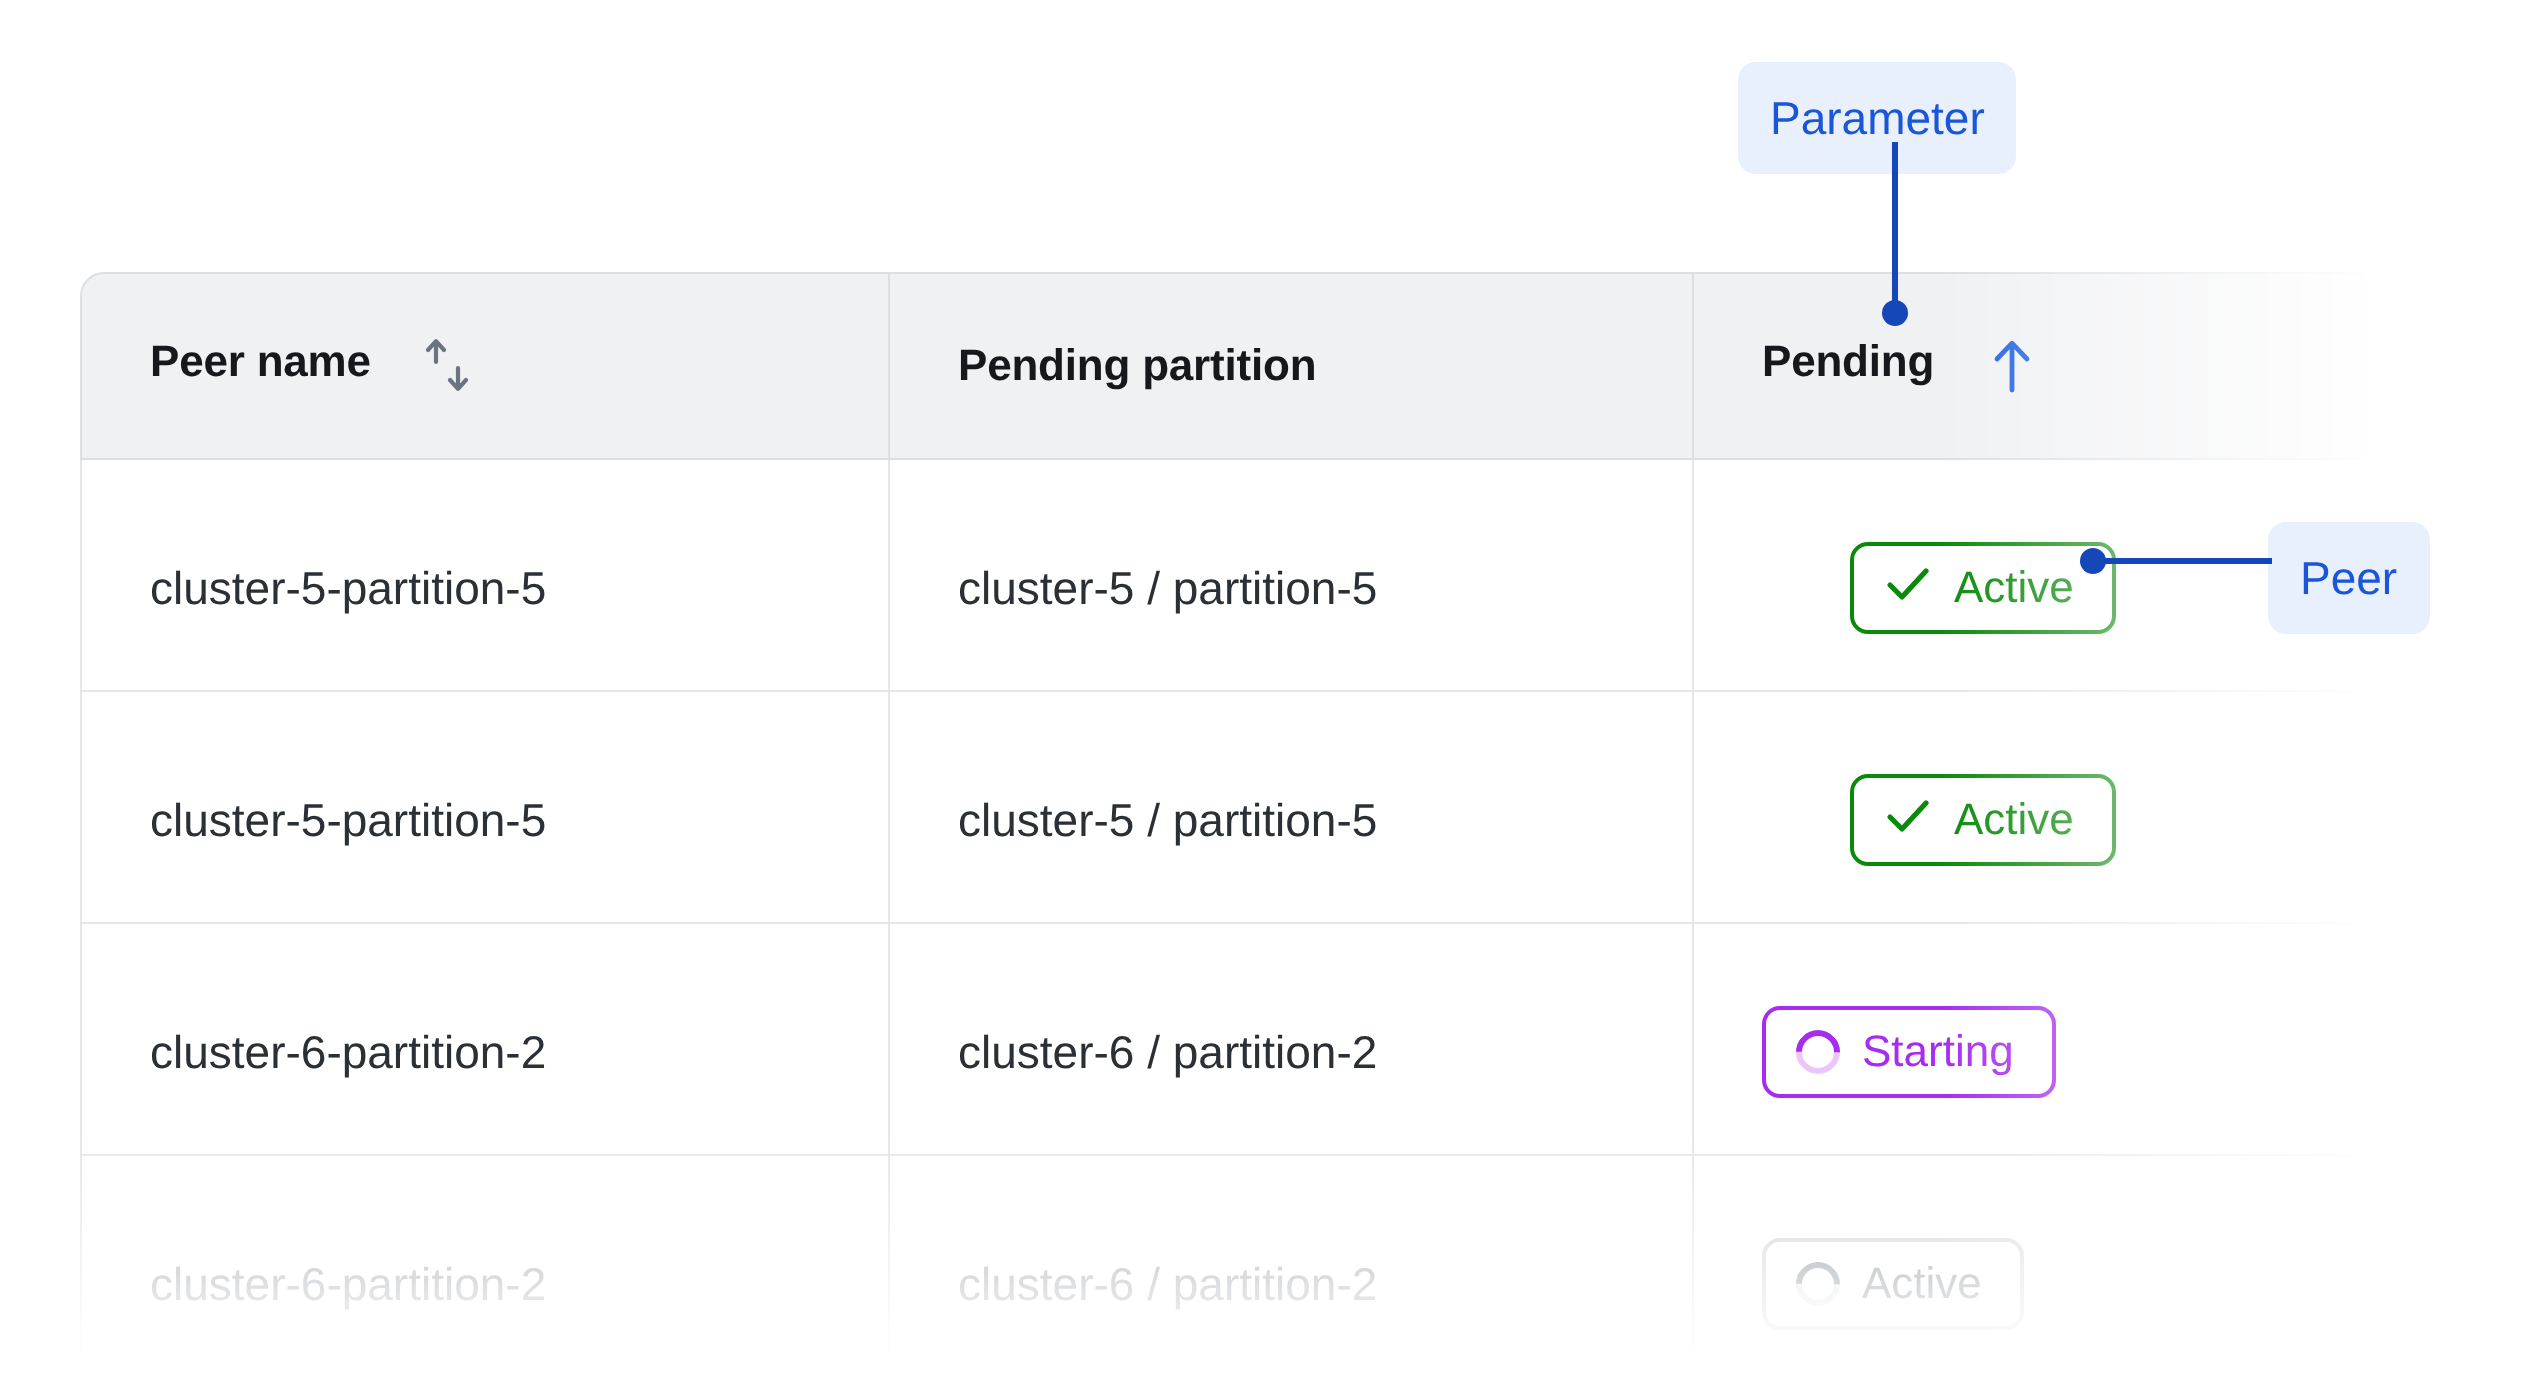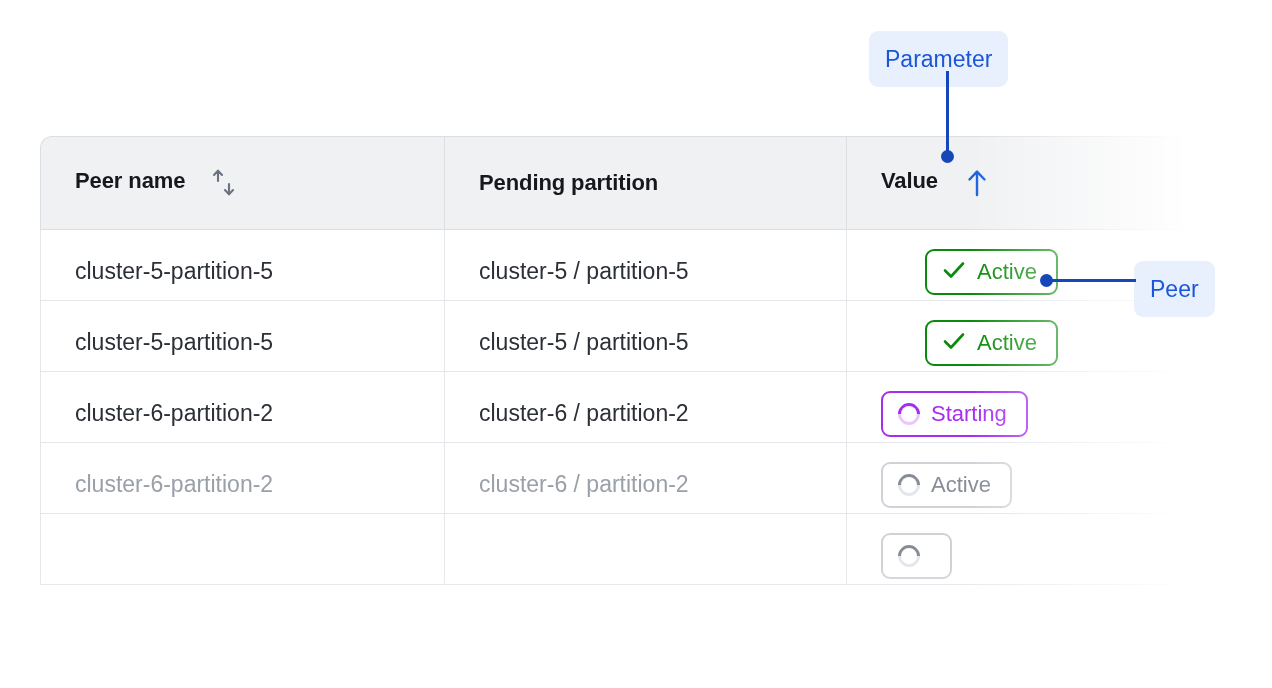--- a/index.html
+++ b/index.html
@@ -68,21 +68,21 @@
   thead th + th { border-left: 1px solid #dcdee2; }
 
   .th-inner {
     display: flex;
     gap: 26px;
   }
   .sort-icon { display: inline-flex; align-items: center; }
 
   
   tbody td {
-    height: 71px;
+    height: 116px;
     padding: 13px 0 0 34px;
     font-size: 23px;
     color: #2b2f36;
     border-bottom: 1px solid #e4e6ea;
     vertical-align: middle;
     white-space: nowrap;
     background: #ffffff;
   }
   tbody td.first { border-left: 1px solid #e4e6ea; }
   tbody td + td { border-left: 1px solid #e4e6ea; }
@@ -168,21 +168,21 @@
         </th>
 
         <th>
           <div class="th-inner">
             <span>Pending partition</span>
           </div>
         </th>
 
         <th>
           <div class="th-inner">
-            <span>Value</span>
+            <span>Pending</span>
             <span class="sort-icon">
               <svg width="26" height="30" viewBox="0 0 26 30" fill="none">
                 <path d="M13 27 V4 M5.5 11.5 L13 3.6 L20.5 11.5" stroke="#1a5fe0" stroke-width="2.4" stroke-linecap="round" stroke-linejoin="round"></path>
               </svg>
             </span>
           </div>
         </th>
 
       </tr>
     </thead>

